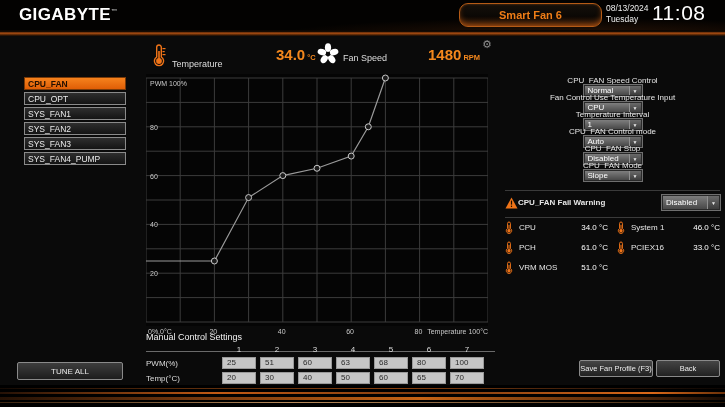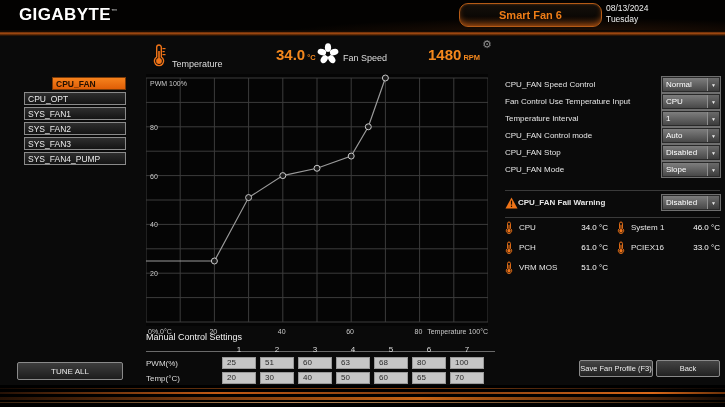--- a/index.html
+++ b/index.html
@@ -31,21 +31,21 @@
   .ib-value{position:absolute;color:#f5881d;font-size:15px;font-weight:bold;}
   .ib-value .unit{font-size:7.5px;font-weight:bold;margin-left:2px;}
   .gear{position:absolute;left:482px;top:3px;color:#8f8f8f;font-size:11px;line-height:11px;cursor:pointer;}
 
   
   .sidebar{position:absolute;left:24px;top:41px;width:102px;}
   .side-item{height:11px;margin-bottom:2px;border:1px solid #8a8a8a;
     background:linear-gradient(180deg,#2e2e2e,#141414);
     color:#eaeaea;font-size:8.5px;display:flex;align-items:center;padding-left:3px;cursor:pointer;}
   .side-item.selected{background:linear-gradient(180deg,#f6821d,#e05e06);border-color:#7a3a08;
-    color:#241000;font-weight:bold;margin-left:28px;}
+    color:#241000;font-weight:bold;}
   .tune-all{position:absolute;left:17px;top:326px;width:104px;height:16px;
     background:linear-gradient(180deg,#3d3d3d,#1d1d1d);border:1px solid #8a8a8a;border-radius:2px;
     color:#e8e8e8;font-size:8px;display:flex;align-items:center;justify-content:center;cursor:pointer;}
 
   
   .chart-container{position:absolute;left:146px;top:38px;width:342px;height:252px;background:#050505;}
   .chart-container svg{position:absolute;left:0;top:0;}
   .chart-labels span{position:absolute;color:#c9c9c9;font-size:7px;white-space:nowrap;}
 
   
@@ -53,21 +53,21 @@
     padding-bottom:9px;border-bottom:1px solid #6a6a6a;}
   .manual-table{position:absolute;left:146px;top:309px;display:grid;
     grid-template-columns:72px repeat(7,34px);column-gap:4px;row-gap:3px;align-items:center;}
   .mt-head{color:#ddd;font-size:8px;text-align:center;}
   .mt-label{color:#ddd;font-size:8px;}
   .mt-cell{background:#c6c6c6;border:1px solid #9a9a9a;color:#2a2a2a;font-size:8px;
     height:10px;line-height:10px;padding-left:4px;cursor:text;}
 
   
   .settings{position:absolute;left:505px;top:40px;width:215px;}
-  .set-row{display:flex;justify-content:space-between;align-items:center;height:17px;}
+  .set-row{display:flex;justify-content:space-between;align-items:center;height:17px;flex-direction:column;}
   .set-label{color:#e6e6e6;font-size:8px;}
   .dropdown{width:56px;height:13px;border:1px solid #292929;outline:1px solid #6f6f6f;
     background:linear-gradient(180deg,#7e7e7e,#484848);display:flex;align-items:stretch;cursor:pointer;}
   .dd-value{flex:1;color:#fff;font-size:8px;display:flex;align-items:center;padding-left:3px;}
   .dd-arrow{width:11px;border-left:1px solid #8f8f8f;display:flex;align-items:center;justify-content:center;
     color:#e8e8e8;font-size:5px;background:linear-gradient(180deg,#6a6a6a,#3c3c3c);}
   .divider{position:absolute;left:505px;width:215px;height:1px;background:#3a3a3a;}
   .warning-row{position:absolute;left:505px;top:159px;width:215px;display:flex;align-items:center;}
   .warning-row .set-label{flex:1;font-weight:bold;}
   .temps{position:absolute;left:505px;top:185px;width:215px;display:grid;
@@ -99,20 +99,21 @@
 
   <div class="header">
     <div class="logo"><span>GIGABYTE</span><sup>™</sup></div>
     <div class="smart-tab">
         <span>Smart Fan 6</span>
       </div>
     <div class="dateblock">
       <div>08/13/2024</div>
       <div>Tuesday</div>
     </div>
+    <div class="time">11:08</div>
   </div>
   <div class="streak"></div>
 
   <div class="content">
 
     <svg style="position:absolute;left:152px;top:7px;" width="14" height="24" viewBox="0 0 14 24">
       <path d="M7 2 a2.3 2.3 0 0 1 2.3 2.3 V14 a4.6 4.6 0 1 1 -4.6 0 V4.3 A2.3 2.3 0 0 1 7 2 Z" fill="none" stroke="#f07418" stroke-width="1.4"></path>
       <circle cx="7" cy="18" r="2.9" fill="#f07418"></circle>
       <rect x="6.2" y="8" width="1.6" height="9" fill="#f07418"></rect>
       <rect x="10.5" y="5" width="3" height="1.2" fill="#f07418"></rect>

